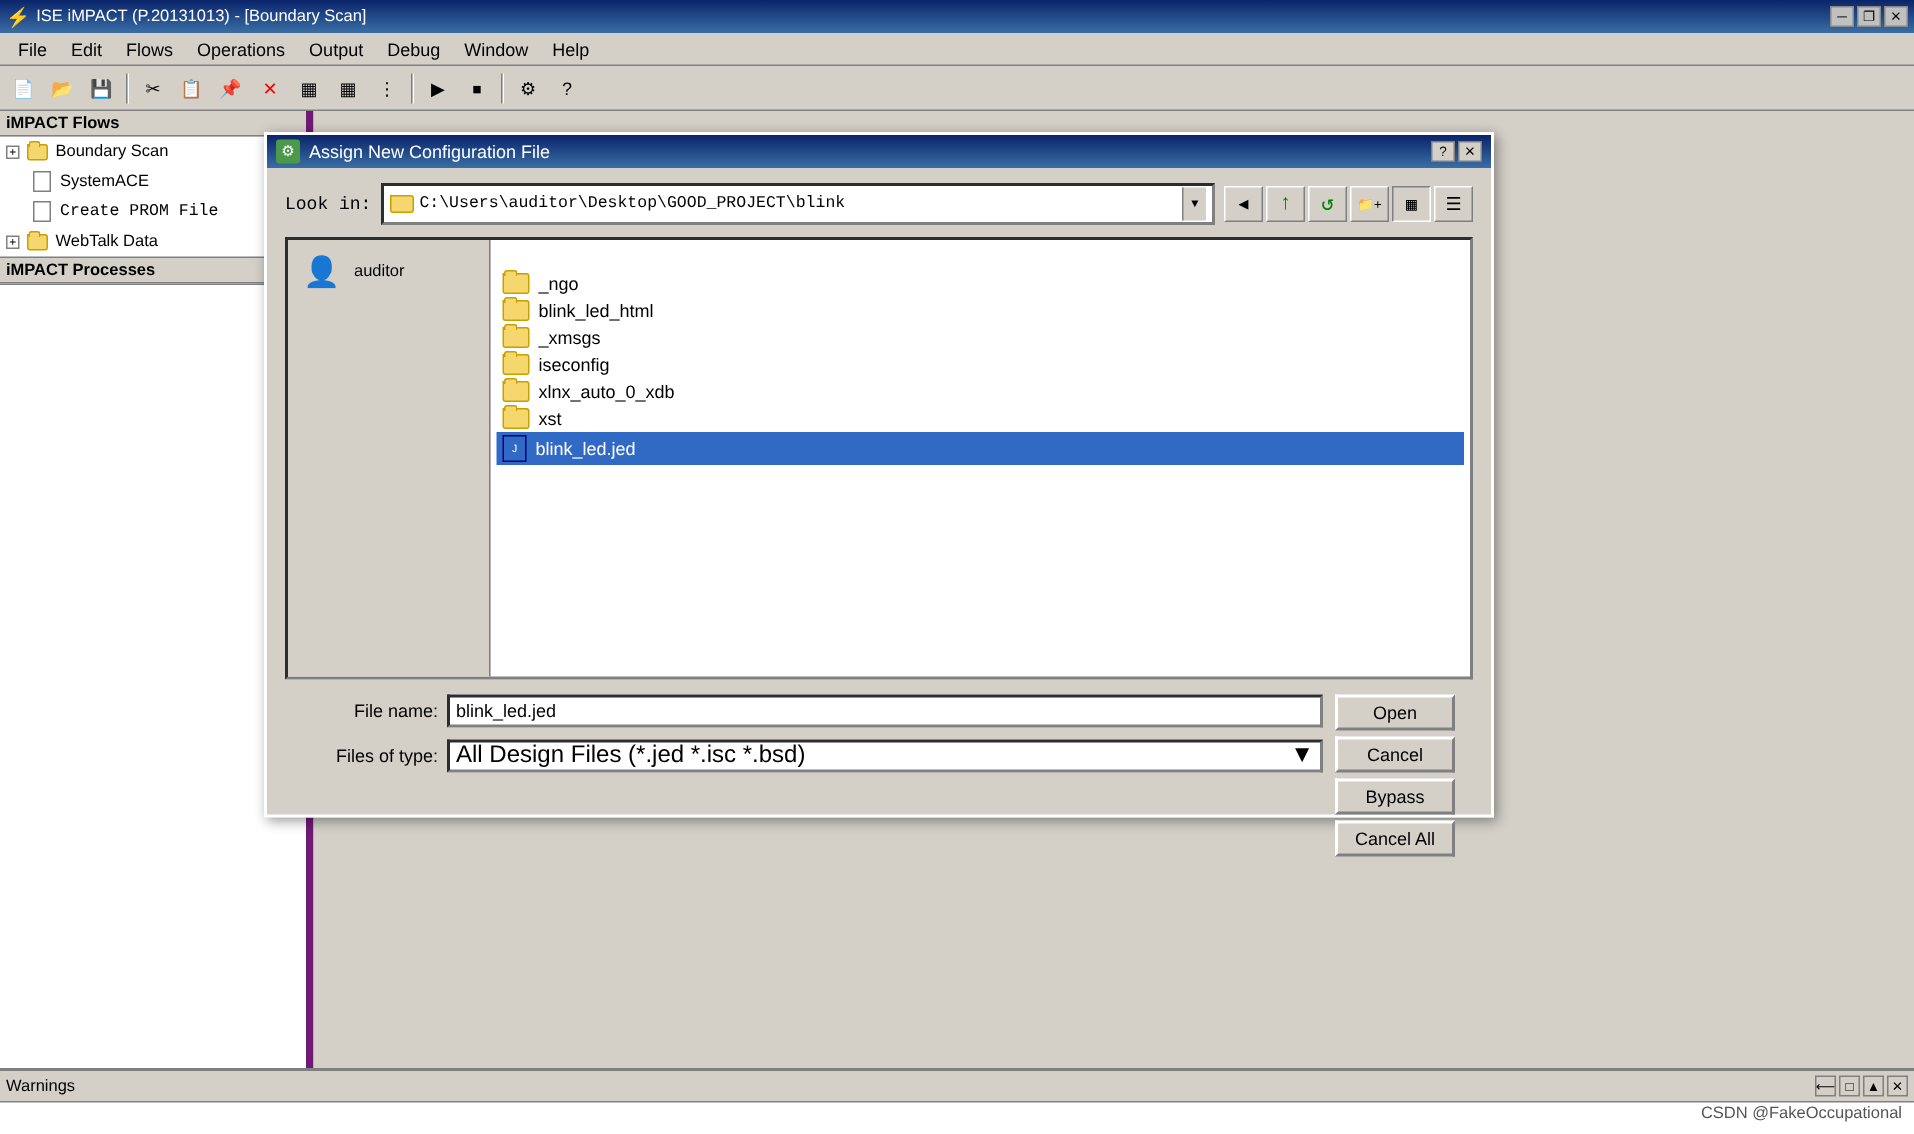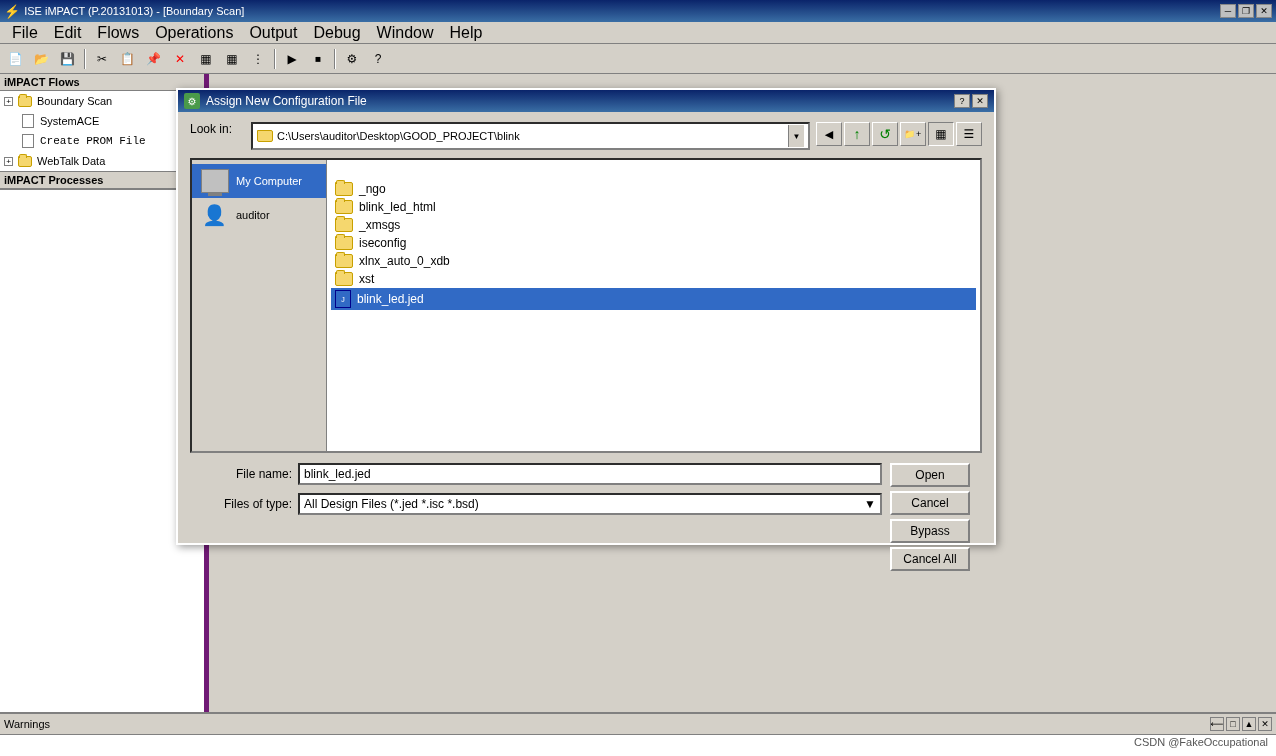--- a/index.html
+++ b/index.html
@@ -51,21 +51,21 @@
       background: #d4d0c8;
       height: 22px;
       display: flex;
       align-items: center;
       padding: 0 4px;
       border-bottom: 1px solid #808080;
     }
     .menu-item {
       padding: 2px 8px;
       cursor: pointer;
-      font-size: 16px;
+      font-size: 12px;
     }
 
     
     .toolbar {
       background: #d4d0c8;
       height: 30px;
       display: flex;
       align-items: center;
       padding: 2px 4px;
       border-bottom: 1px solid #808080;
@@ -262,23 +262,24 @@
       cursor: pointer;
       color: #000;
     }
     .dialog-body {
       padding: 10px 12px;
     }
 
     
     .look-in-row {
       display: flex;
-      align-items: flex-start;
+      align-items: center;
       gap: 6px;
       margin-bottom: 8px;
+      font-family: Liberation Mono, monospace;
     }
     .look-in-label {
       font-size: 12px;
       min-width: 55px;
     }
     .look-in-combo {
       flex: 1;
       height: 24px;
       display: flex;
       align-items: center;
@@ -474,21 +475,21 @@
       background: white;
       padding: 2px 4px;
       font-size: 12px;
     }
     .form-select {
       flex: 1;
       height: 22px;
       border: 2px inset #808080;
       background: white;
       padding: 2px 4px;
-      font-size: 12px;
+      font-size: 16px;
       display: flex;
       align-items: center;
       justify-content: space-between;
     }
 
     
     .action-buttons {
       position: absolute;
       right: 12px;
       display: flex;
@@ -656,26 +657,20 @@
           <div class="nav-btn green">↺</div>
           <div class="nav-btn" style="font-size:9px;">📁+</div>
           <div class="view-btn active">▦</div>
           <div class="view-btn">☰</div>
         </div>
       </div>
 
       <div class="file-browser">
 
         <div class="file-nav">
-          <div class="nav-item selected">
-            <div class="nav-item-icon">
-              <div class="computer-icon"></div>
-            </div>
-            <span>My Computer</span>
-          </div>
           <div class="nav-item">
             <div class="nav-item-icon">
               <span class="person-icon">👤</span>
             </div>
             <span>auditor</span>
           </div>
         </div>
 
         <div class="file-list">
           <div class="file-item">

